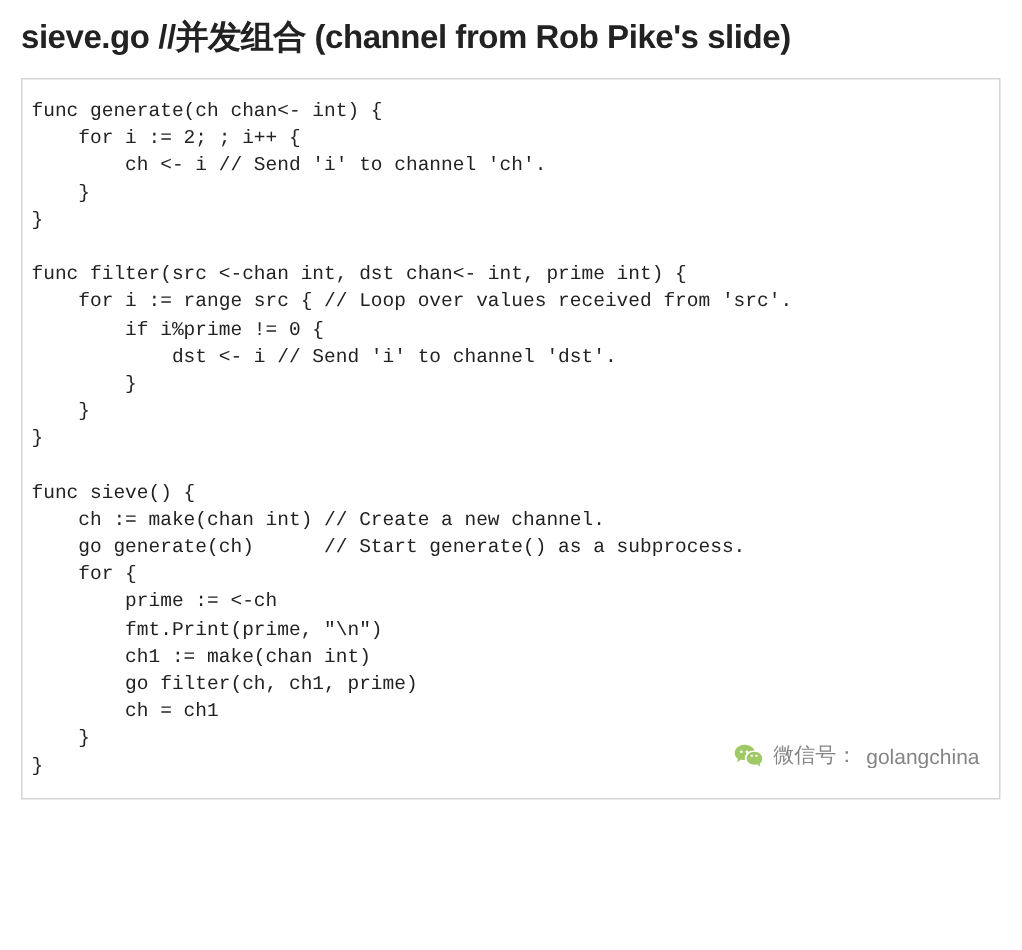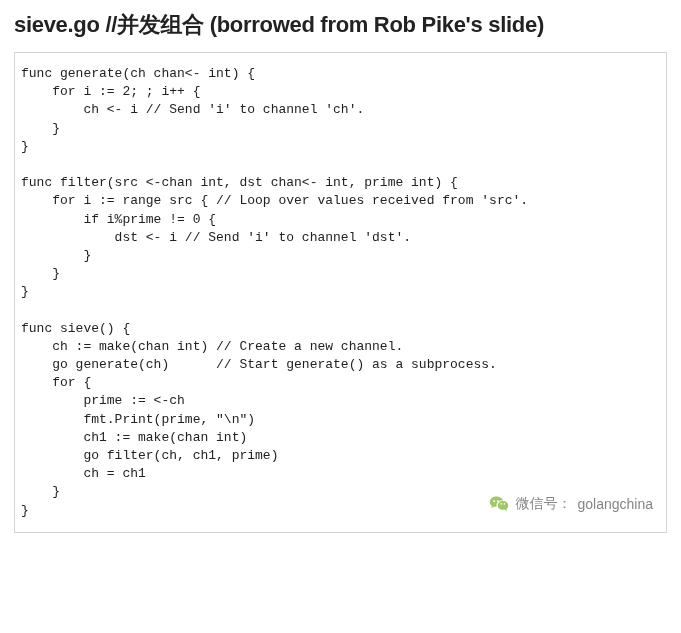--- a/index.html
+++ b/index.html
@@ -44,21 +44,21 @@
       font-family: Arial, "Microsoft YaHei", sans-serif;
     }
     .watermark-icon {
       width: 20px;
       height: 20px;
     }
   </style>
 </head>
 <body>
 
-<div class="title">sieve.go //并发组合 (borrowed from Rob Pike's slide)</div>
+<div class="title">sieve.go //并发组合 (channel from Rob Pike's slide)</div>
 
 <div class="code-block">func generate(ch chan&lt;- int) {
     for i := 2; ; i++ {
         ch &lt;- i // Send 'i' to channel 'ch'.
     }
 }
 
 func filter(src &lt;-chan int, dst chan&lt;- int, prime int) {
     for i := range src { // Loop over values received from 'src'.
         if i%prime != 0 {

